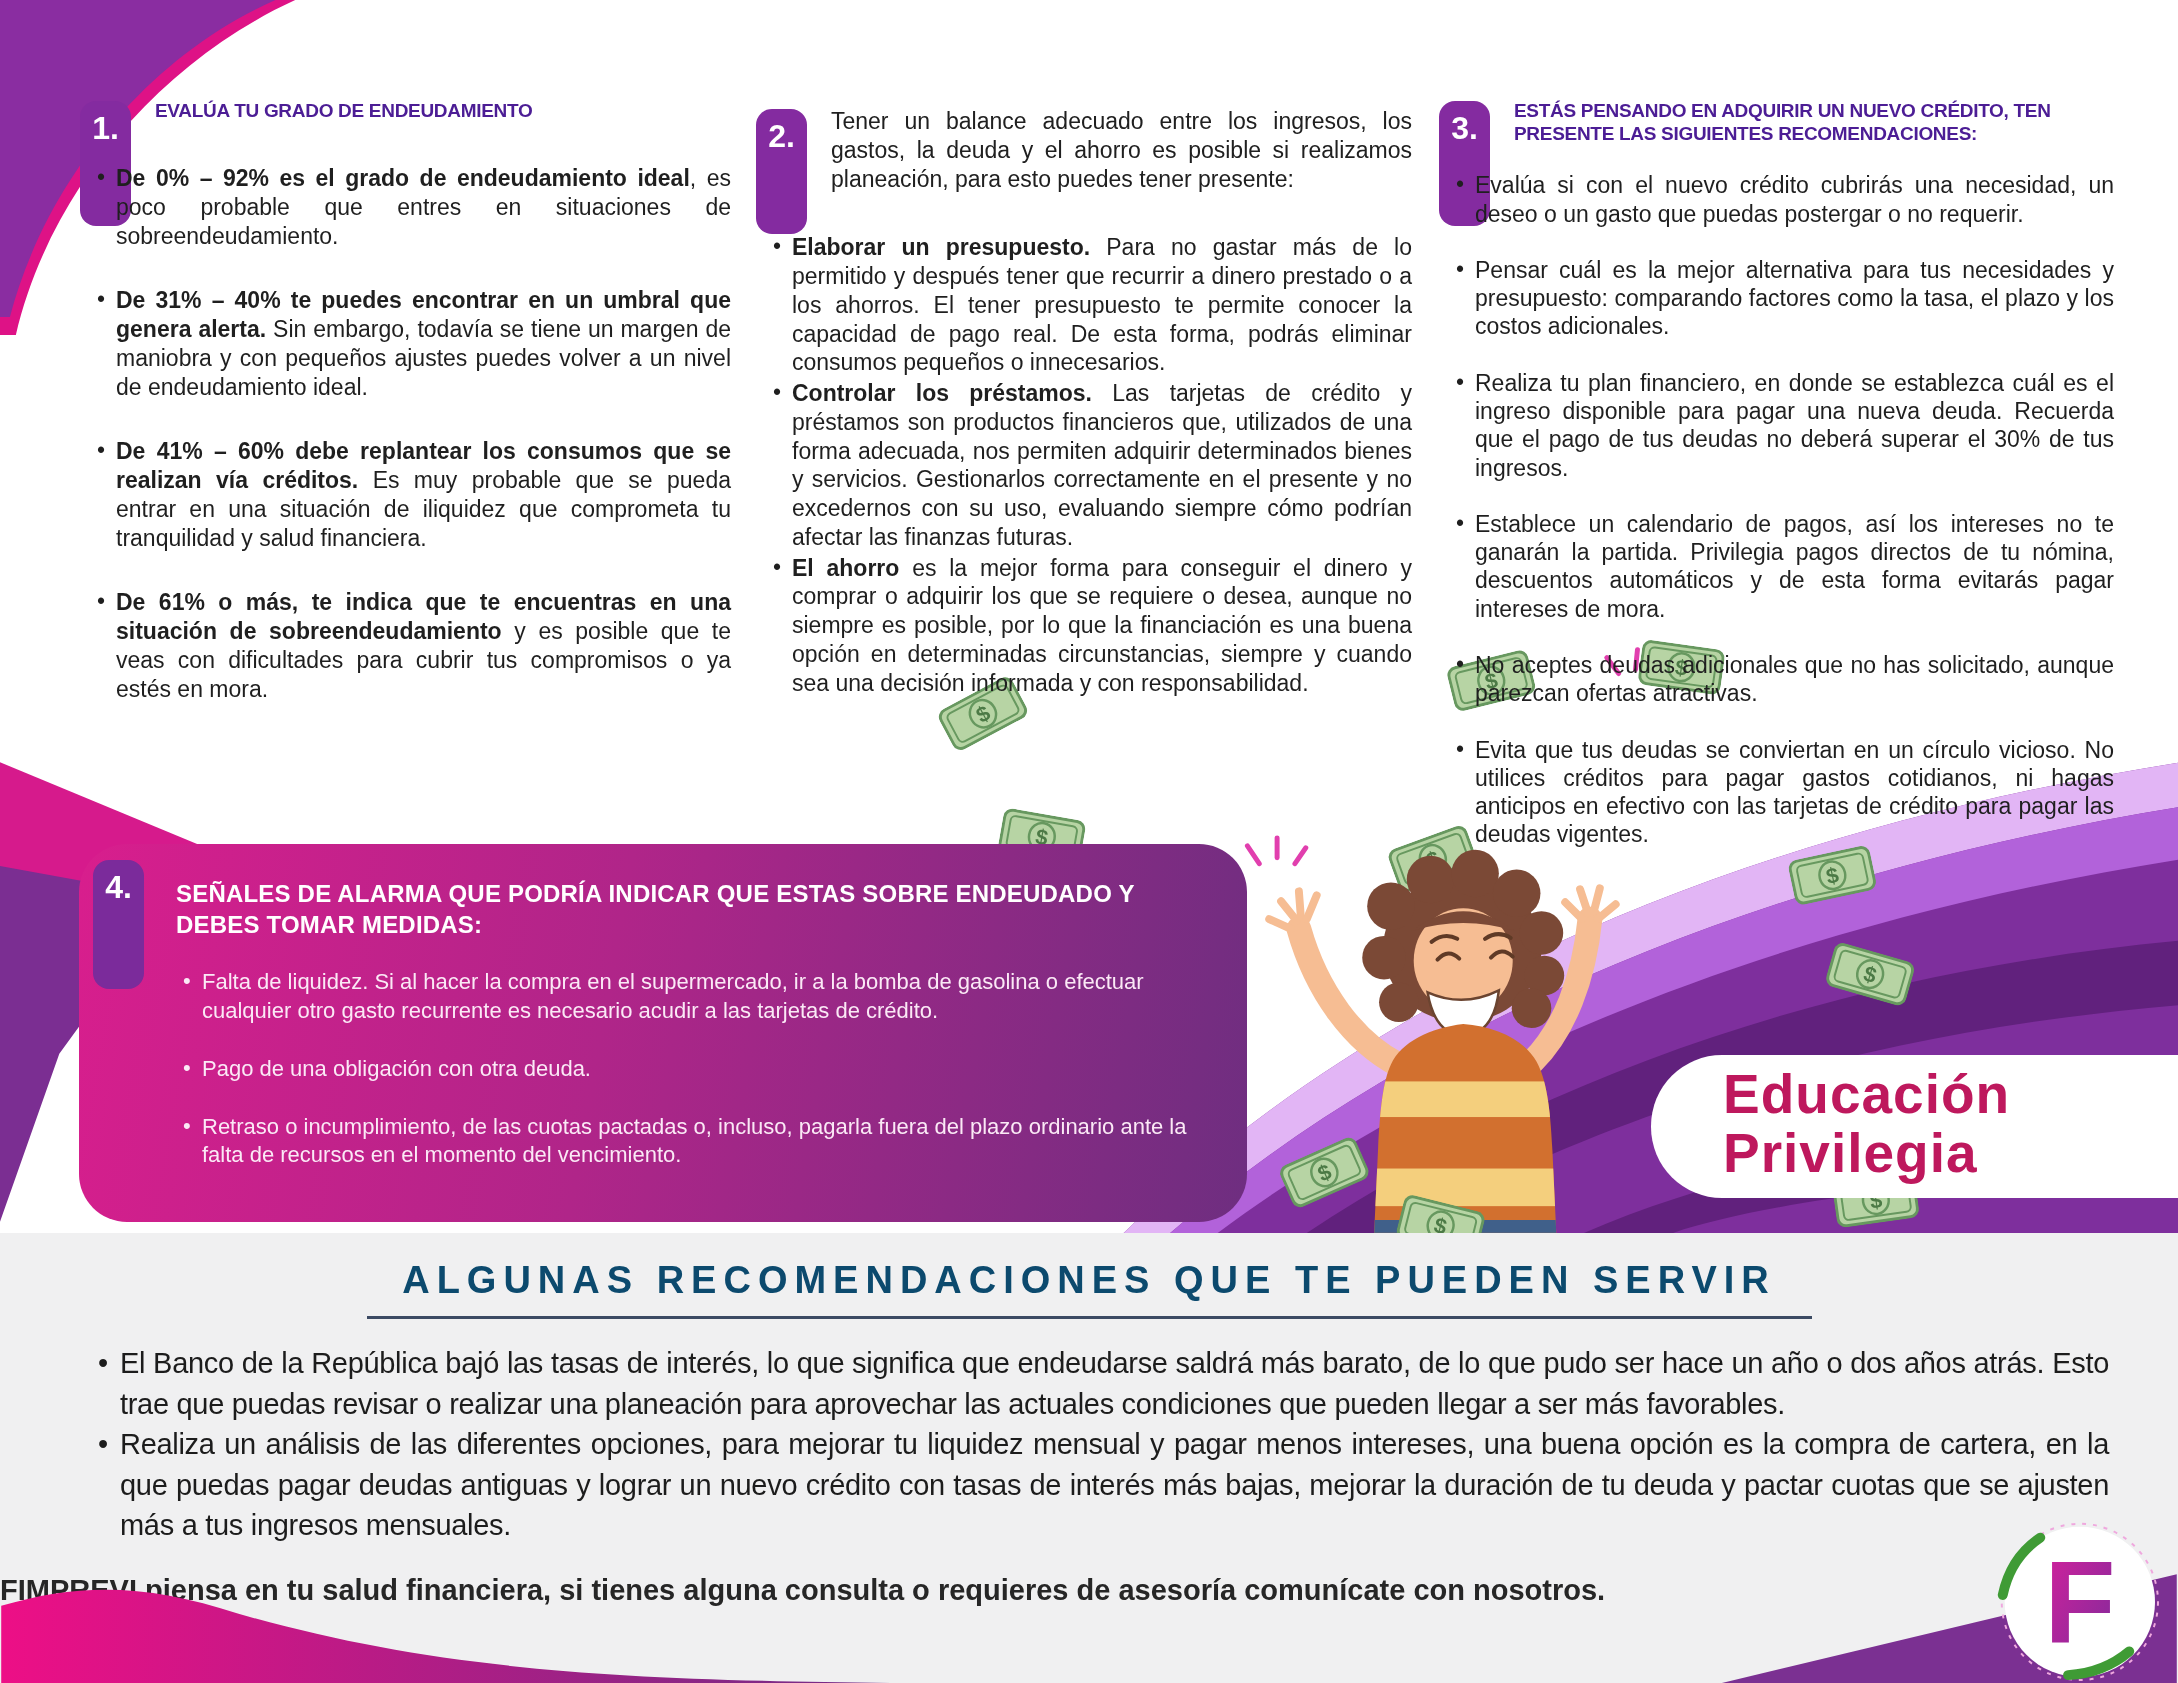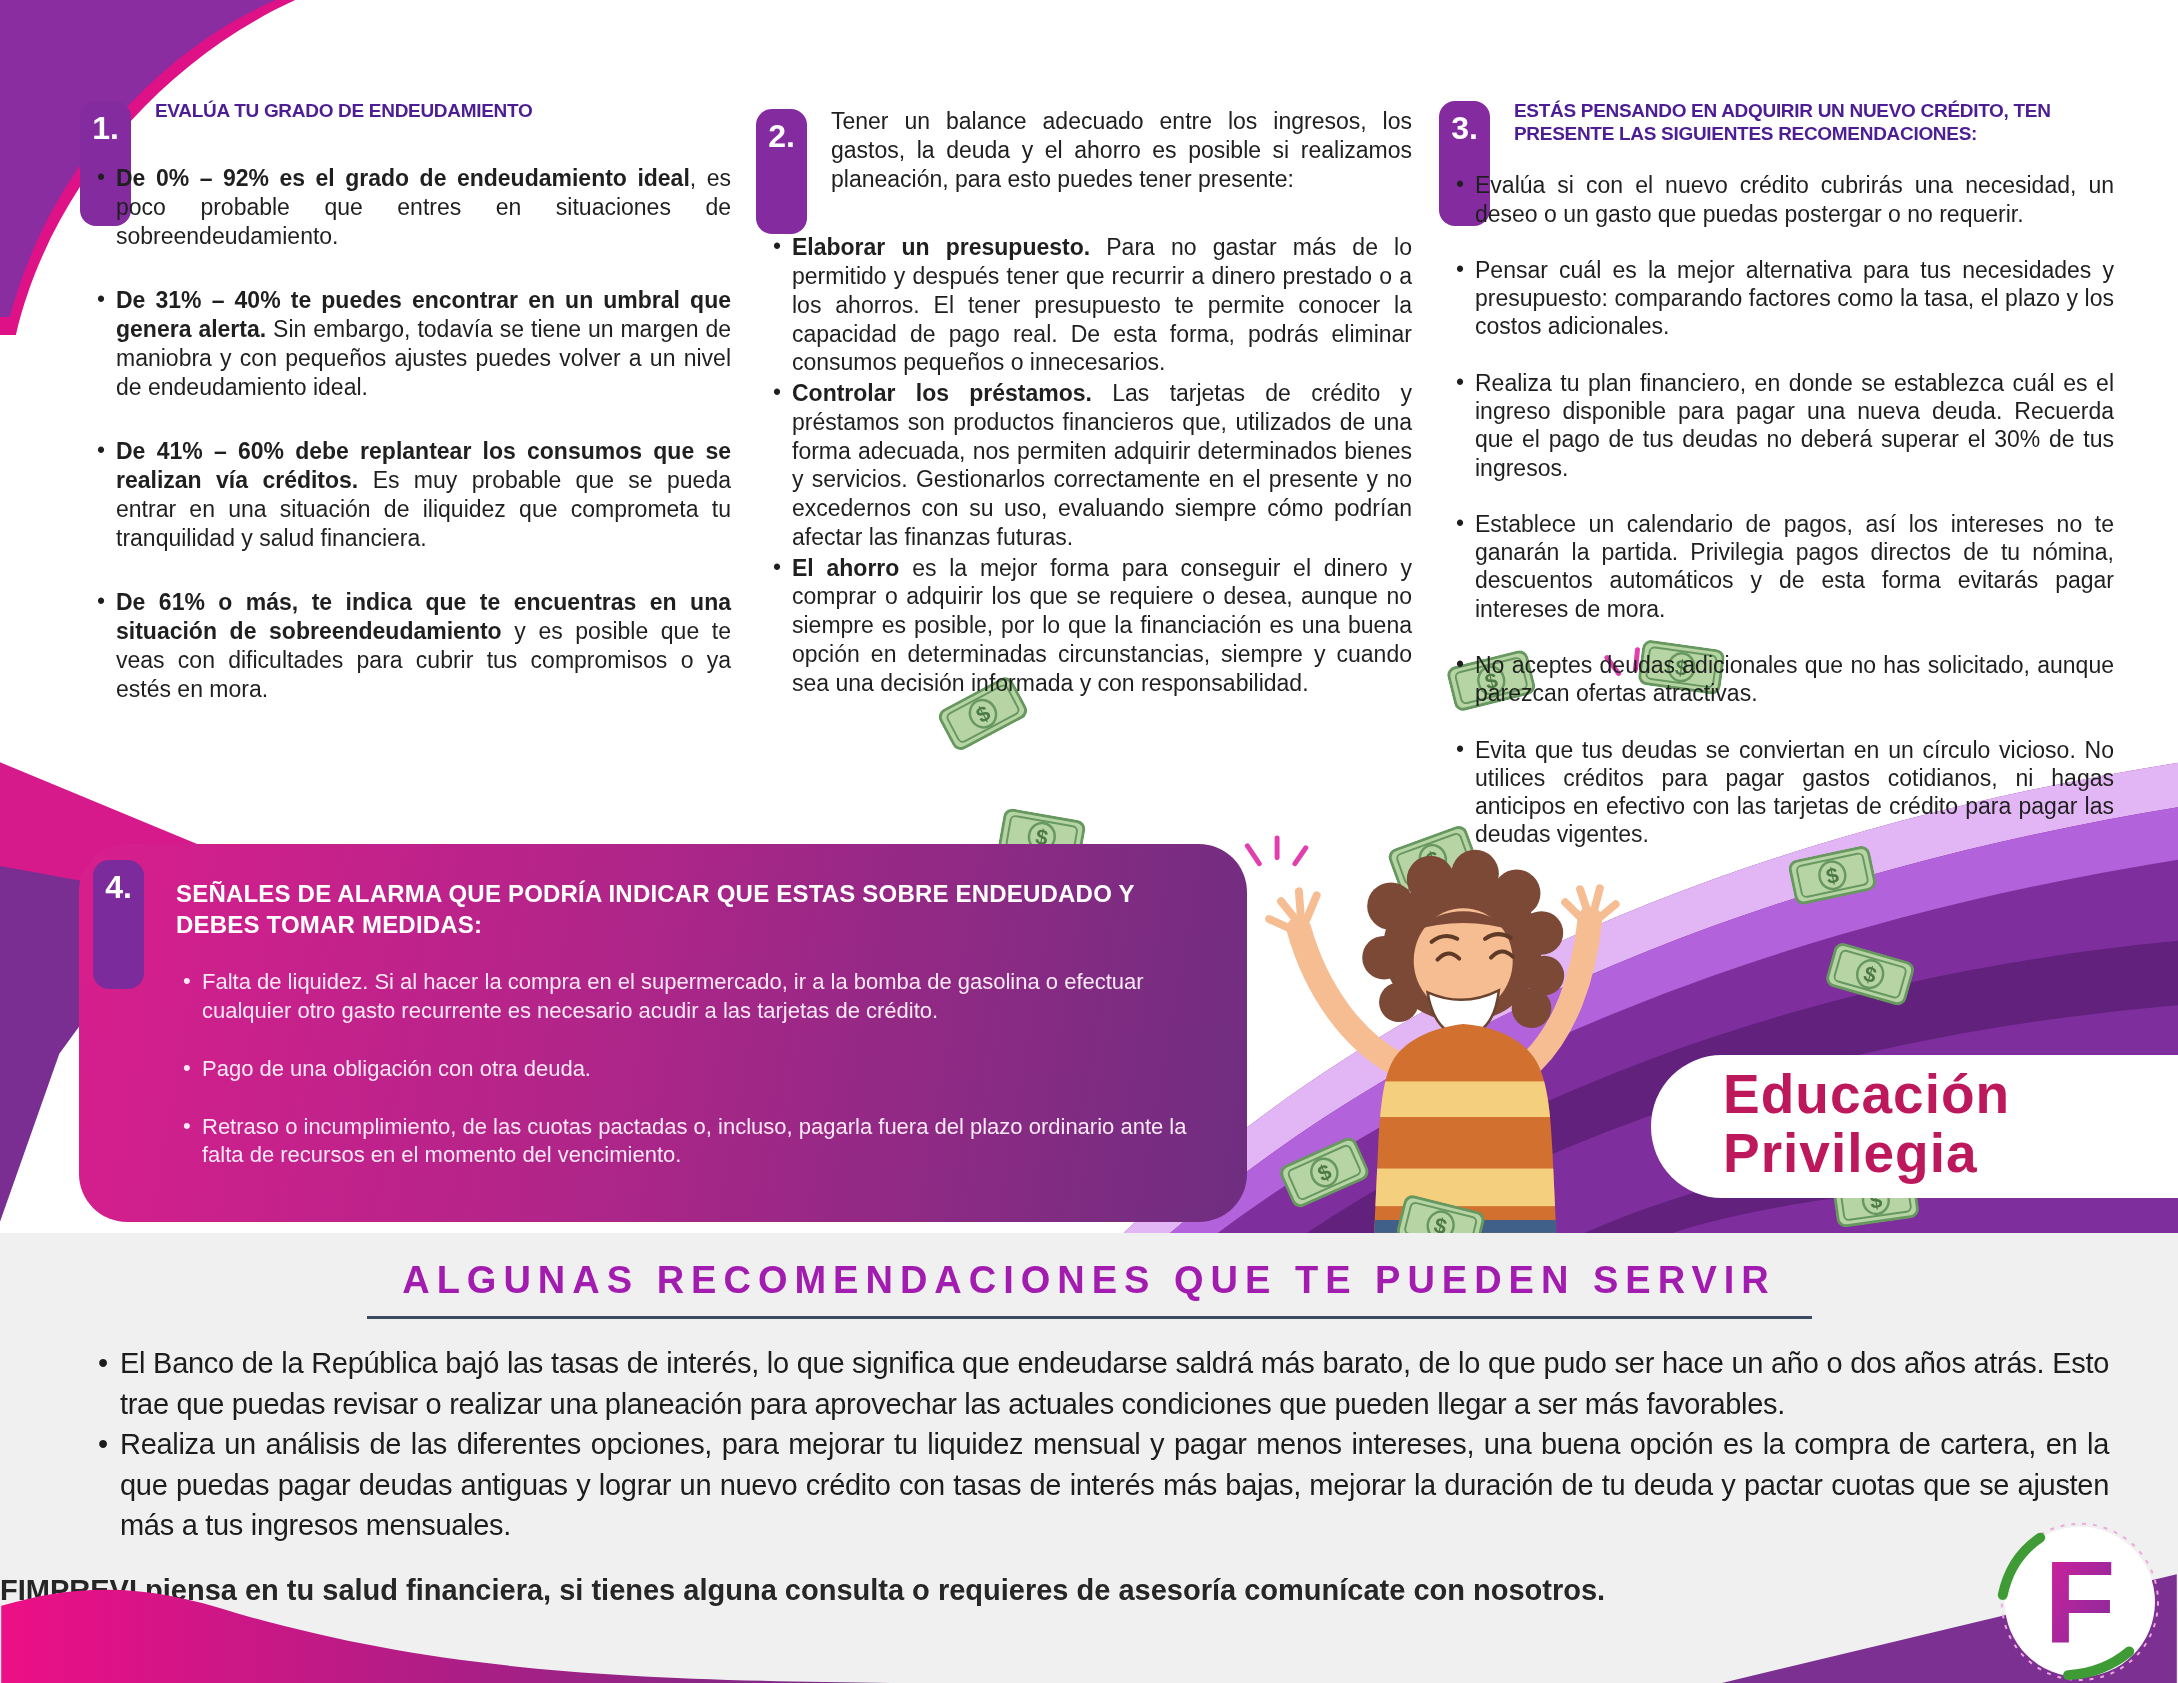--- a/index.html
+++ b/index.html
@@ -47,21 +47,21 @@
 
   
   .edu-pill{position:absolute;left:1651px;top:1055px;width:614px;height:143px;background:#ffffff;
             border-radius:71px;z-index:5;}
   .edu-text{position:absolute;left:1723px;top:1065px;z-index:6;font-weight:800;font-size:55px;
             line-height:1.07;color:#be185d;letter-spacing:1px;}
 
   
   .bottom{position:absolute;left:0;top:1233px;width:2178px;height:450px;background:#f0f0f1;z-index:3;}
   .rec-heading{margin:26px 0 0 0;text-align:center;font-size:38px;font-weight:bold;
-               letter-spacing:7px;color:#a21caf;}
+               letter-spacing:7px;color:#0c4a6e;}
   .rec-line{width:1445px;height:3px;background:#3c4a63;margin:14px auto 0 auto;}
   ul.rec-list{list-style:none;margin:24px 69px 0 94px;padding:0;}
   .rec-list li{position:relative;padding-left:26px;font-size:29px;line-height:1.4;
                text-align:justify;color:#1c1c1c;letter-spacing:-0.3px;}
   .rec-list .dot{position:absolute;left:4px;top:0;}
   .fimprevi{margin-top:28px;text-align:left;font-size:29px;font-weight:bold;color:#262626;}
 </style>
 </head>
 <body>
 

